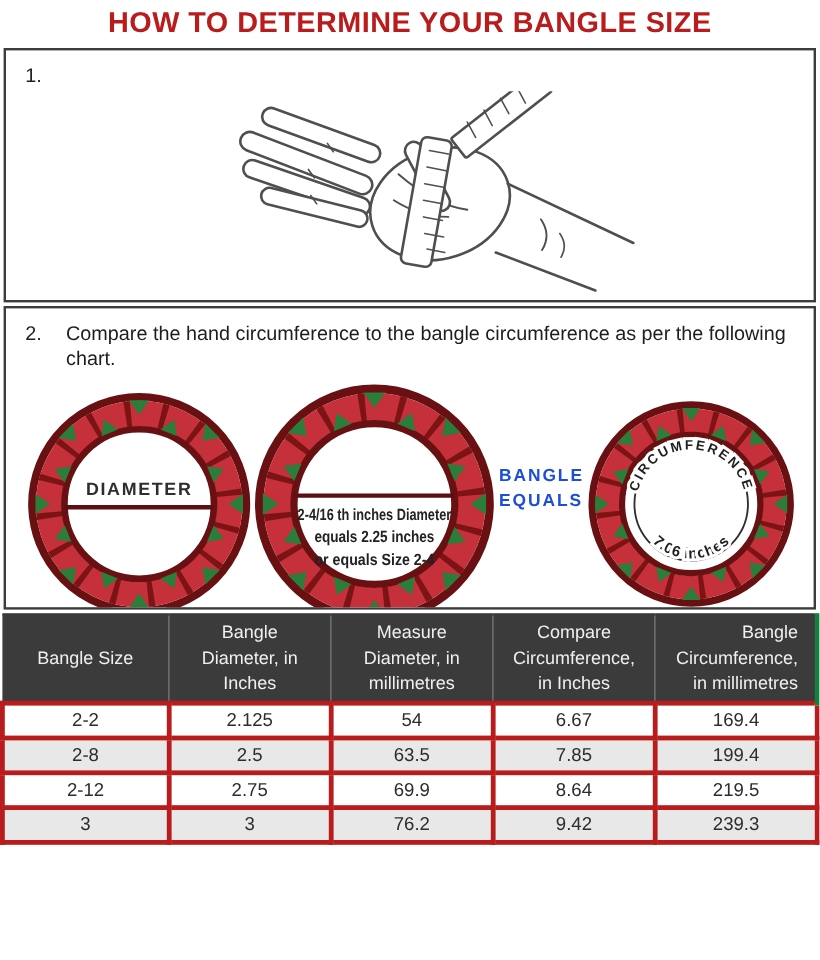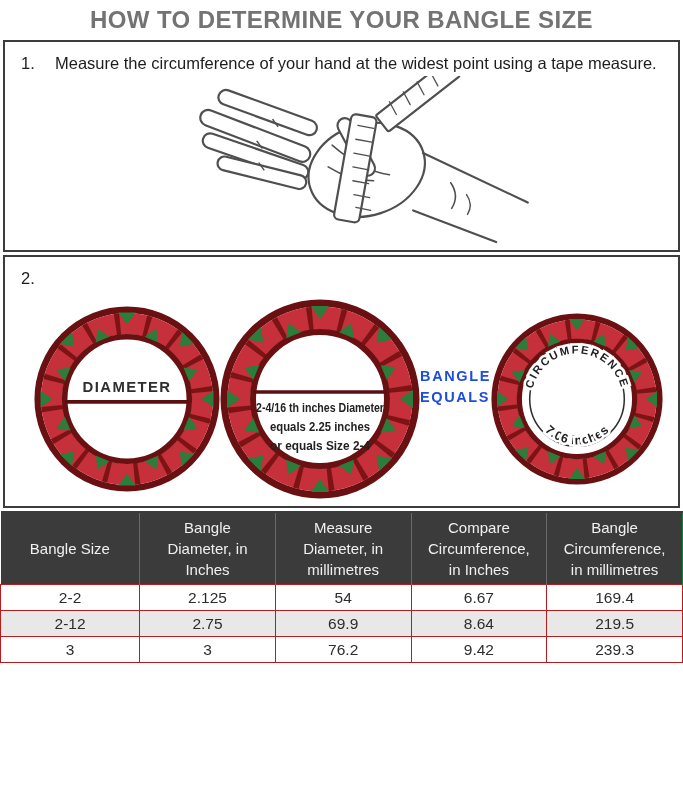--- a/index.html
+++ b/index.html
@@ -11,21 +11,21 @@
     overflow: hidden;
     position: relative;
   }
   .page { width: 683px; height: 800px; }
 
   h1.page-title {
     text-align: center;
     font-size: 24px;
     line-height: 28px;
     font-weight: 700;
-    color: #737373;
+    color: #b91c1c;
     letter-spacing: 0.4px;
     margin: 6px 0 6px 0;
   }
 
   .box {
     border: 2px solid #3c3c3c;
     margin: 0 3px;
     background: #fff;
     overflow: hidden;
   }
@@ -40,22 +40,22 @@
     color: #1d1d1d;
   }
   .step-num { width: 34px; flex: 0 0 34px; }
 
   .hand-wrap { text-align: center; margin-top: 2px; }
   .hand-wrap svg { display: inline-block; }
 
   .bangle-row {
     display: flex;
     align-items: center;
-    justify-content: center;
-    padding: 4px 4px 0 18px;
+    justify-content: space-between;
+    padding: 4px 16px 0 18px;
     height: 216px;
   }
   .bangle-equals {
     font-size: 14.5px;
     font-weight: 700;
     letter-spacing: 1.6px;
     color: #1d4ed8;
     line-height: 1.45;
     text-align: left;
     transform: translateY(-12px);
@@ -74,29 +74,29 @@
     font-weight: 400;
     font-size: 15px;
     line-height: 1.4;
     height: 64px;
     vertical-align: middle;
     text-align: center;
     padding: 4px 14px;
     border-right: 1px solid #6a6a6a;
     border-top: 2px solid #3b3b3b;
   }
-  table.size-chart thead th:last-child { border-right: 1px solid #15803d; }
+  table.size-chart thead th:last-child { border-right: 4px solid #15803d; text-align: right; }
   table.size-chart td {
     text-align: center;
     font-size: 15.5px;
     color: #2d2d2d;
     height: 25px;
     line-height: 25px;
     padding: 0 4px;
-    border: 1px solid #b91c1c;
+    border: 4px solid #b91c1c;
     background: #ffffff;
   }
   table.size-chart tbody tr:nth-child(even) td { background: #e8e8e8; }
   table.size-chart col.c1 { width: 20.4%; }
   table.size-chart col.cx { width: 19.9%; }
 
   svg text { font-family: "Liberation Sans", sans-serif; }
   .hidden-defs { position: absolute; width: 0; height: 0; overflow: hidden; }
 </style>
 </head>
@@ -127,21 +127,20 @@
   </defs>
 </svg>
 
 <div class="page">
 
   <h1 class="page-title">HOW TO DETERMINE YOUR BANGLE SIZE</h1>
 
   <section class="box step1">
     <div class="step-line">
       <span class="step-num">1.</span>
-      <span class="step-text">Measure the circumference of your hand at the widest point using a tape measure.</span>
     </div>
     <div class="hand-wrap">
       <svg width="380" height="168" viewBox="0 0 380 170">
         <g stroke="#4f4f4f" stroke-width="2.2" fill="#ffffff" stroke-linecap="round" stroke-linejoin="round">
 
           <rect x="68" y="12" width="105" height="15" rx="7.5" transform="rotate(20 68 12)"></rect>
           <rect x="50" y="32" width="118" height="16" rx="8" transform="rotate(21 50 32)"></rect>
           <rect x="52" y="56" width="112" height="15" rx="7.5" transform="rotate(19 52 56)"></rect>
           <rect x="66" y="80" width="92" height="14" rx="7" transform="rotate(14 66 80)"></rect>
 
@@ -164,20 +163,21 @@
           <rect x="224" y="40" width="92" height="21" rx="2" transform="rotate(-38 224 40)"></rect>
           <path d="M238,26 l7,13 M252,16 l7,13 M266,6 l7,13 M280,-3 l7,13" fill="none" stroke-width="1.3"></path>
         </g>
       </svg>
     </div>
   </section>
 
   <section class="box step2">
     <div class="step-line">
       <span class="step-num">2.</span>
+      <span class="step-text">Compare the hand circumference to the bangle circumference as per the following chart.</span>
     </div>
 
     <div class="bangle-row">
 
       <svg width="186" height="186" viewBox="-100 -100 200 200">
         <use href="#bangle-ring"></use>
         <line x1="-66.9" y1="3" x2="66.9" y2="3" stroke="#5c0f10" stroke-width="4"></line>
         <text y="-8" text-anchor="middle" font-size="16" font-weight="700" letter-spacing="1.5" fill="#2e2e2e">DIAMETER</text>
       </svg>
 
@@ -233,20 +233,27 @@
     </thead>
     <tbody>
       <tr>
         <td>2-2</td>
         <td>2.125</td>
         <td>54</td>
         <td>6.67</td>
         <td>169.4</td>
       </tr>
       <tr>
+        <td>2-8</td>
+        <td>2.5</td>
+        <td>63.5</td>
+        <td>7.85</td>
+        <td>199.4</td>
+      </tr>
+      <tr>
         <td>2-12</td>
         <td>2.75</td>
         <td>69.9</td>
         <td>8.64</td>
         <td>219.5</td>
       </tr>
       <tr>
         <td>3</td>
         <td>3</td>
         <td>76.2</td>

